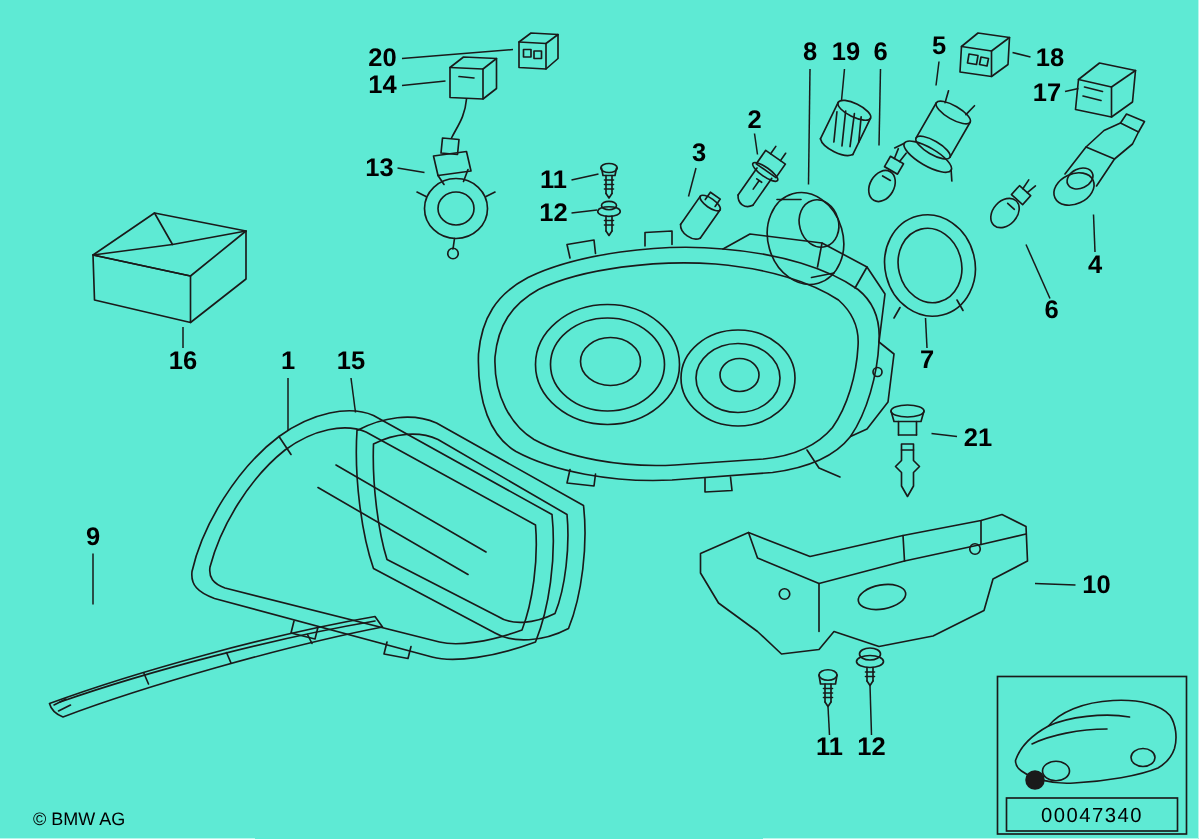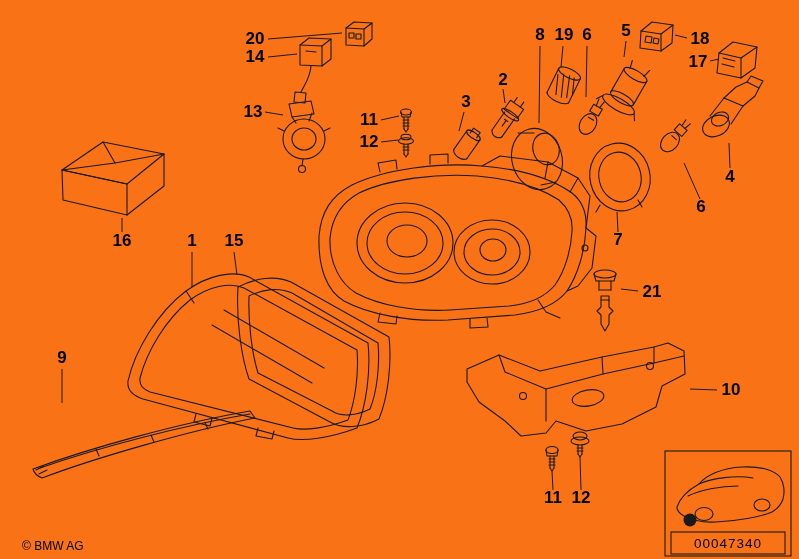--- a/index.html
+++ b/index.html
@@ -1,16 +1,16 @@
 <!DOCTYPE html>
 <html><head>
 <meta charset="utf-8">
 <style>
   html,body{margin:0;padding:0;background:#fff;}
-  .canvas{position:relative;width:799px;height:559px;background:#f97316;overflow:hidden;font-family:"Liberation Sans",sans-serif;}
+  .canvas{position:relative;width:799px;height:559px;background:#5eead4;overflow:hidden;font-family:"Liberation Sans",sans-serif;}
   svg{display:block;width:799px;height:559px;}
   .art{stroke:#1a1a1a;fill:none;stroke-width:1.1;stroke-linecap:round;stroke-linejoin:round;}
   .leaders line{stroke:#1a1a1a;stroke-width:1;}
   text.callout{font-family:"Liberation Sans",sans-serif;font-size:17px;font-weight:bold;fill:#000;text-anchor:middle;cursor:pointer;}
   text.plate-num{font-family:"Liberation Sans",sans-serif;font-size:13.5px;fill:#000;text-anchor:middle;letter-spacing:1px;}
   text.copyright{font-family:"Liberation Sans",sans-serif;font-size:12px;fill:#000;text-anchor:start;}
   .plate-rect{stroke:#1a1a1a;fill:none;stroke-width:1.1;}
 </style>
 </head>
 <body>

